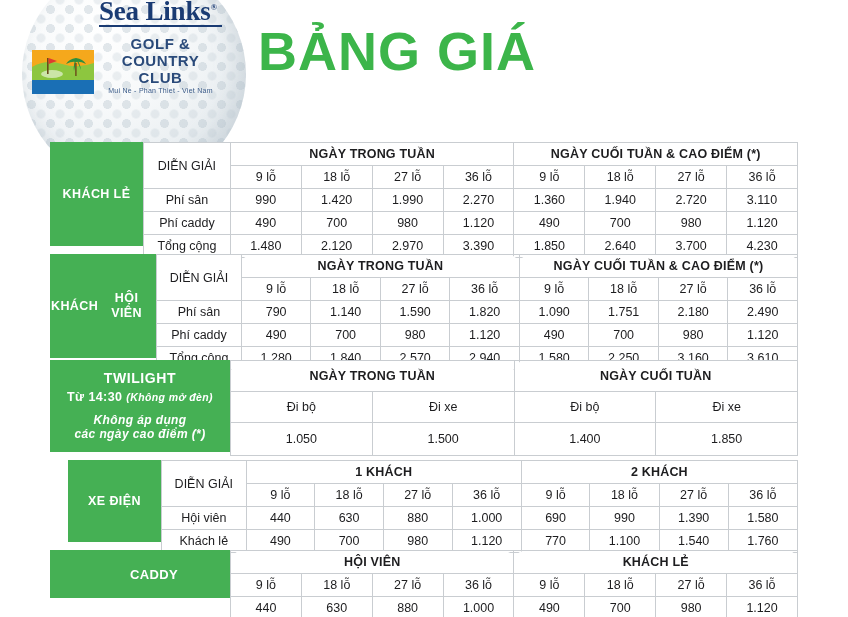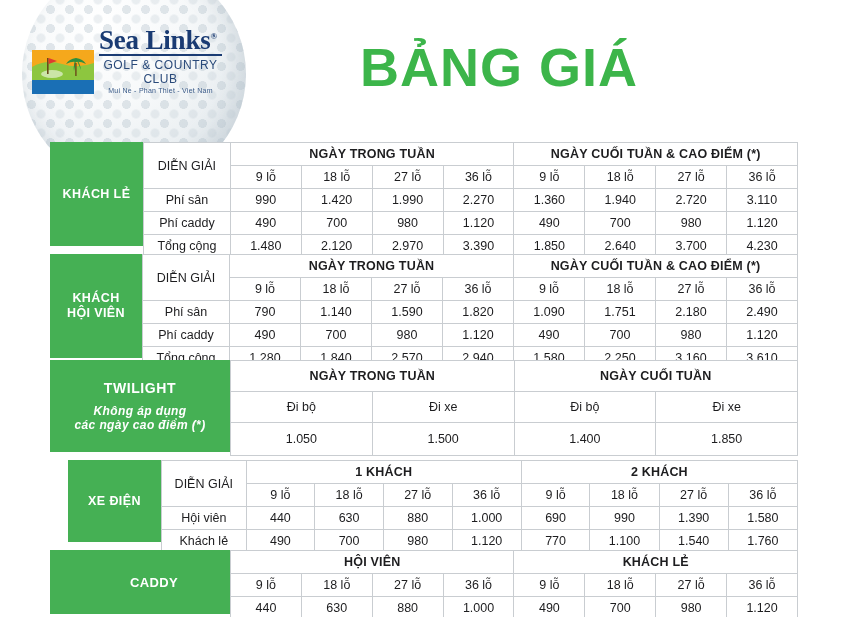--- a/index.html
+++ b/index.html
@@ -32,47 +32,47 @@
   .logo{position:absolute;left:32px;top:36px;width:190px;height:58px;display:flex;align-items:flex-end;}
   .logo-mark{width:62px;height:44px;position:relative;flex:0 0 auto;margin-top:1px;}
   .logo-text{margin-left:5px;padding-top:0px;}
   .brand{
     font-family:"Liberation Serif", serif;
     font-size:27px;font-weight:bold;color:#1a3b73;line-height:26px;
     letter-spacing:-.2px;position:relative;white-space:nowrap;
   }
   .brand .reg{font-size:9px;vertical-align:super;}
   .brand-rule{height:2px;background:#1a3b73;margin-top:1px;}
-  .brand-sub1{font-size:12px;color:#2a4a7a;letter-spacing:.55px;margin-top:2px;font-weight:normal;text-align:center;}
+  .brand-sub1{font-size:15px;color:#2a4a7a;letter-spacing:.55px;margin-top:8px;font-weight:bold;text-align:center;}
   .brand-sub2{font-size:7px;color:#3a5a88;letter-spacing:.25px;margin-top:1px;text-align:center;}
 
   .title{
-    position:absolute;left:258px;top:22px;width:380px;text-align:right;
-    font-size:54px;font-weight:bold;color:#3cb54a;letter-spacing:1px;line-height:58px;margin-top:16px;
+    position:absolute;left:258px;top:22px;width:380px;text-align:left;
+    font-size:54px;font-weight:bold;color:#3cb54a;letter-spacing:1px;line-height:58px;
   }
   .subtitle{
     position:absolute;left:120px;top:107px;width:660px;text-align:center;
     font-size:15.5px;font-weight:bold;color:#18181a;letter-spacing:.1px;
   }
 
   
   .block{position:absolute;left:50px;width:748px;display:flex;}
   .cap{
     background:#45b054;color:#ffffff;display:flex;align-items:center;justify-content:center;
     text-align:center;font-weight:bold;font-size:12.5px;letter-spacing:.4px;flex:0 0 auto;
     border:1px solid #45b054;box-sizing:border-box;line-height:15px;
   }
   table.grid{border-collapse:collapse;table-layout:fixed;flex:1 1 auto;}
   table.grid td{
     border:1px solid #c9cdd1;
     text-align:center;vertical-align:middle;
     font-size:12.5px;color:#1d1d1f;background:#ffffff;
     height:22px;padding:0 2px;
   }
-  td.hdr{background:#d6e8d2;color:#12355c;font-weight:bold;font-size:12.5px;letter-spacing:.2px;border-color:#c2d6bf;}
+  td.hdr{background:#d6e8d2;color:#12355c;font-weight:bold;font-size:12.5px;letter-spacing:.2px;border-color:#c2d6bf;border-radius:10px;}
   td.lbl{background:#ffffff;color:#1d1d1f;text-align:left;padding-left:9px;font-size:12.5px;}
   td.lbl-h{background:#d6e8d2;color:#12355c;text-align:left;padding-left:9px;font-size:12.5px;border-color:#c2d6bf;}
   td.sub{font-size:12px;color:#1d1d1f;}
 
   .twi-l1{font-size:14px;font-weight:bold;letter-spacing:.6px;}
   .twi-l2{font-size:12.5px;font-weight:bold;margin-top:4px;}
   .twi-l2 em{font-style:italic;font-size:10.5px;font-weight:bold;}
   .twi-l3{font-size:12px;font-weight:bold;font-style:italic;margin-top:8px;line-height:14px;}
   .capbig{font-size:13px;}
 </style>
@@ -175,21 +175,21 @@
       <td>1.850</td>
       <td>2.640</td>
       <td>3.700</td>
       <td>4.230</td>
     </tr>
   </tbody>
     </table>
 </div>
 
 <div class="block" style="top:254px;">
-  <div class="cap" style="width:92px;height:104px;flex-direction:column;">
+  <div class="cap" style="width:106px;height:104px;flex-direction:row;">
     <div>KHÁCH</div>
     <div>HỘI VIÊN</div>
   </div>
   <table class="grid">
     <colgroup>
         <col style="width:87px">
         <col style="width:71px">
         <col style="width:71px">
         <col style="width:71px">
         <col style="width:71px">
@@ -247,20 +247,21 @@
       <td>3.160</td>
       <td>3.610</td>
     </tr>
   </tbody>
     </table>
 </div>
 
 <div class="block" style="top:360px;">
   <div class="cap" style="width:180px;height:92px;flex-direction:column;padding:0 4px;">
     <div class="twi-l1">TWILIGHT</div>
+    <div class="twi-l2"><span>Từ 14:30</span> <em>(Không mở đèn)</em></div>
     <div class="twi-l3">
       <div>Không áp dụng</div>
       <div>các ngày cao điểm (*)</div>
     </div>
   </div>
   <table class="grid">
     <colgroup>
         <col style="width:142px">
         <col style="width:142px">
         <col style="width:142px">
@@ -337,21 +338,21 @@
       <td>770</td>
       <td>1.100</td>
       <td>1.540</td>
       <td>1.760</td>
     </tr>
   </tbody>
     </table>
 </div>
 
 <div class="block" style="top:550px;">
-  <div class="cap capbig" style="width:180px;height:64px;padding-left:28px;">CADDY</div>
+  <div class="cap capbig" style="width:180px;height:48px;padding-left:28px;">CADDY</div>
   <table class="grid">
     <colgroup>
         <col style="width:71px">
         <col style="width:71px">
         <col style="width:71px">
         <col style="width:71px">
         <col style="width:71px">
         <col style="width:71px">
         <col style="width:71px">
         <col style="width:71px">

